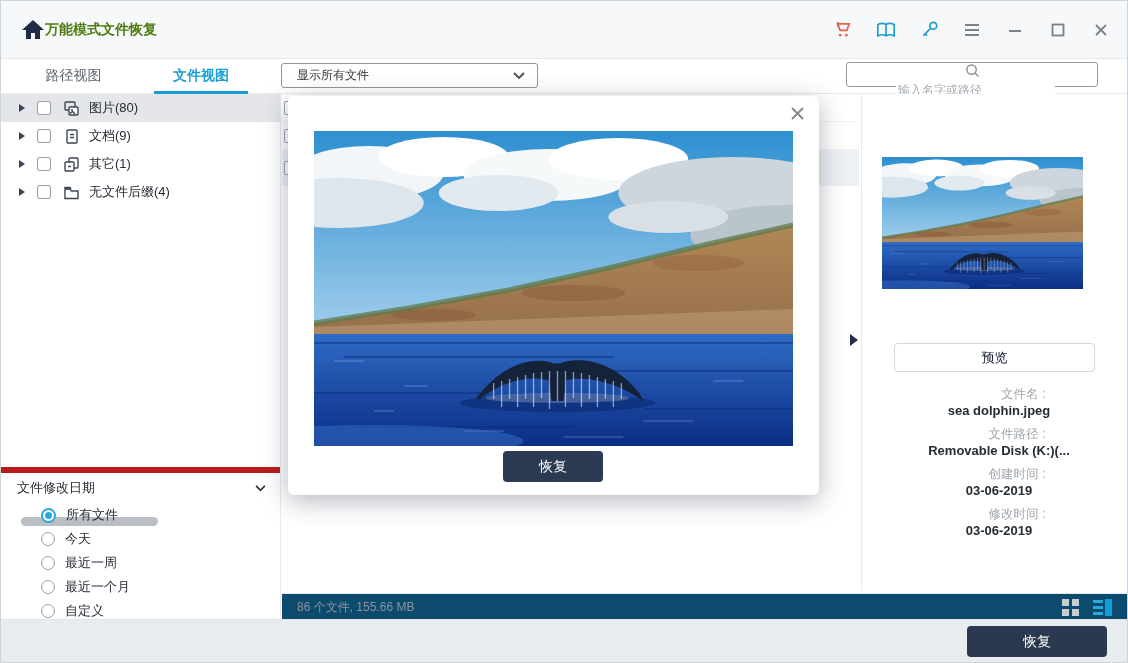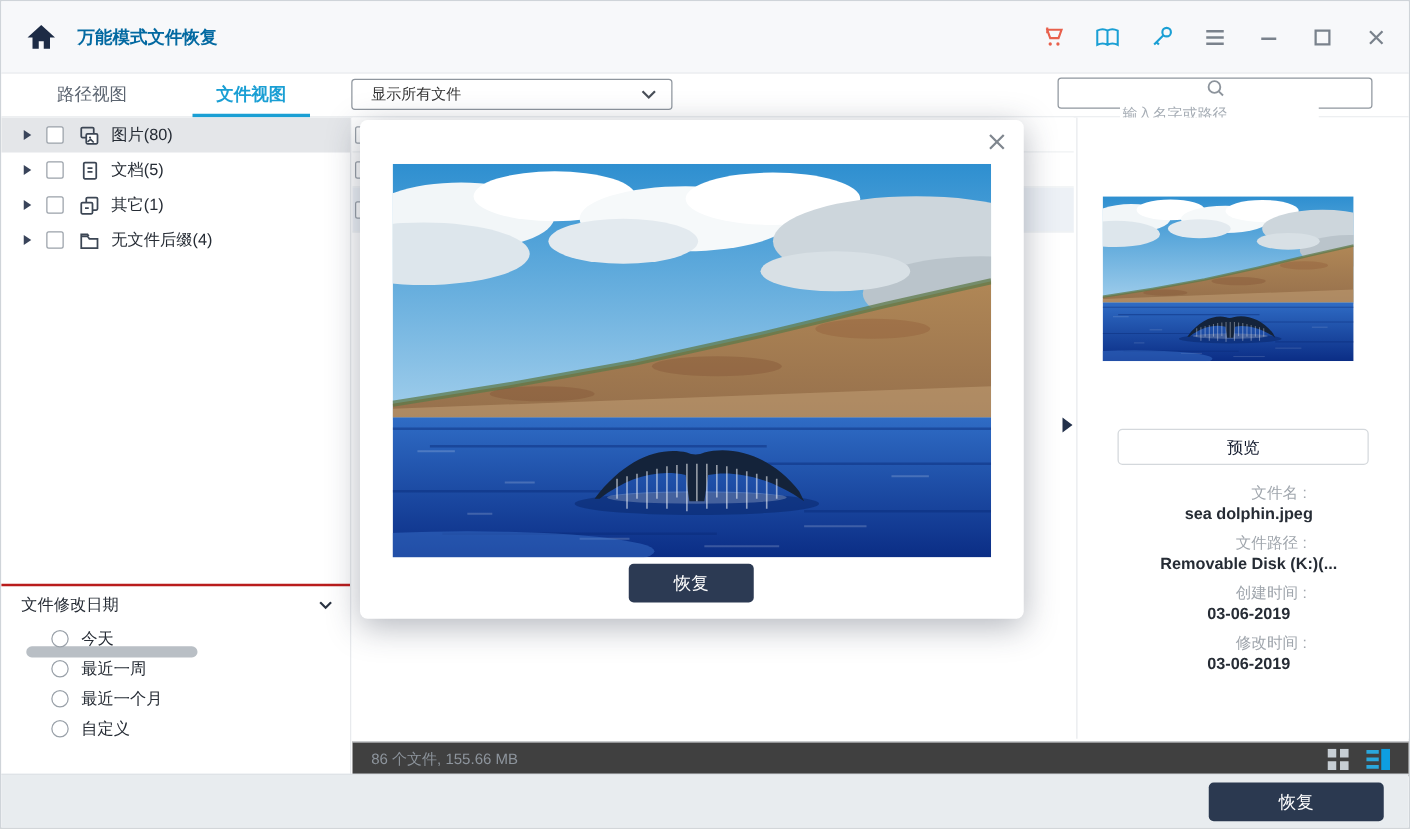--- a/index.html
+++ b/index.html
@@ -5,21 +5,21 @@
   html,body{margin:0;padding:0;background:#9aa0a6;}
   *{box-sizing:border-box;}
   .window{
     position:relative;width:1128px;height:663px;background:#fff;overflow:hidden;
     font-family:"Liberation Sans",sans-serif;border:1px solid #cfd4d9;
   }
   
   .titlebar{position:absolute;left:0;top:0;right:0;height:58px;background:#f7f8fa;
     border-bottom:1px solid #e6e8eb;display:flex;align-items:center;}
   .home-btn{margin-left:20px;display:flex;cursor:pointer;}
-  .app-title{margin-left:17px;font-size:14px;font-weight:bold;color:#0369a1;}
+  .app-title{font-size:14px;font-weight:bold;color:#4d7c0f;}
   .win-icons{margin-left:auto;display:flex;align-items:center;gap:23px;padding-right:16px;}
   .win-icons .ico{display:flex;align-items:center;justify-content:center;width:20px;height:20px;cursor:pointer;}
   
   .toolbar{position:absolute;left:0;top:58px;right:0;height:35px;background:#fff;border-bottom:1px solid #e8eaed;}
   .tab{position:absolute;top:0;height:35px;line-height:33px;font-size:14px;color:#5b6470;text-align:center;cursor:pointer;}
   .tab-path{left:0;width:145px;}
   .tab-file{left:145px;width:110px;color:#1a9fd4;font-weight:bold;}
   .tab-file::after{content:"";position:absolute;left:8px;right:8px;bottom:0;height:3px;background:#1a9fd4;}
   .dropdown{position:absolute;left:280px;top:4px;width:257px;height:25px;border:1px solid #8f969e;border-radius:3px;
     background:#fff;display:flex;align-items:center;font-size:12px;color:#333;padding:0 12px 0 15px;cursor:pointer;}
@@ -31,34 +31,34 @@
   
   .sidebar{position:absolute;left:0;top:93px;width:280px;bottom:43px;background:#fff;border-right:1px solid #e8eaed;}
   .tree-row{height:28px;display:flex;align-items:center;font-size:13px;color:#262c35;cursor:pointer;}
   .tree-row.active{background:#e4e6e9;}
   .caret{margin-left:18px;width:0;height:0;border-left:6px solid #39445a;border-top:4px solid transparent;border-bottom:4px solid transparent;}
   .cb{width:14px;height:14px;border:1px solid #9aa1a9;border-radius:2px;background:#fff;margin-left:12px;flex:none;}
   .ticon{margin-left:12px;display:flex;flex:none;}
   .tlabel{margin-left:9px;white-space:nowrap;}
   .hscroll{position:absolute;top:360px;left:0;width:100%;height:10px;}
   .hscroll .thumb{width:137px;height:9px;background:#b9bfc5;border-radius:5px;cursor:pointer;}
-  .date-section{position:absolute;top:373px;left:0;right:0;border-top:2px solid #b91c1c;}
+  .date-section{position:absolute;top:373px;left:0;right:0;border-top:6px solid #b91c1c;}
   .date-head{display:flex;align-items:center;height:30px;padding:0 14px 0 16px;font-size:13px;color:#262c35;}
   .date-head .chev{margin-left:auto;display:flex;cursor:pointer;}
   .radio-row{display:flex;align-items:center;height:24px;margin-left:30px;font-size:13px;color:#262c35;cursor:pointer;}
   .radio{width:14px;height:14px;border:1px solid #9aa1a9;border-radius:50%;background:#fff;flex:none;display:flex;align-items:center;justify-content:center;}
   .radio.sel{border:2px solid #2aa7dc;width:15px;height:15px;}
   .radio.sel::after{content:"";width:7px;height:7px;border-radius:50%;background:#2aa7dc;}
   .radio-row span{margin-left:10px;}
   
   .main{position:absolute;left:281px;top:93px;right:268px;bottom:71px;background:#fff;}
   .frow{height:28px;border-bottom:1px solid #f0f2f4;display:flex;align-items:center;}
   .frow .cb{margin-left:2px;}
   .frow.hl{height:36px;background:#edf1f6;}
-  .statusline{position:absolute;left:281px;right:0;top:592px;height:28px;background:#404040;border-top:1px solid #e8eaed;
+  .statusline{position:absolute;left:281px;right:0;top:592px;height:28px;background:#0c4a6e;border-top:1px solid #e8eaed;
     display:flex;align-items:center;}
   .statusline .summary{margin-left:15px;font-size:12px;color:#8d949c;}
   .view-icons{margin-left:auto;display:flex;align-items:center;gap:14px;padding-right:14px;}
   .view-icons .ico{display:flex;cursor:pointer;}
   
   .preview{position:absolute;left:860px;top:93px;width:268px;bottom:71px;background:#fff;border-left:1px solid #e8eaed;}
   .collapse-arrow{position:absolute;left:-12px;top:240px;width:0;height:0;cursor:pointer;
     border-left:8px solid #22304a;border-top:6px solid transparent;border-bottom:6px solid transparent;}
   .thumb{position:absolute;left:20px;top:63px;width:201px;height:132px;}
   .preview-btn{position:absolute;left:32px;top:249px;width:201px;height:29px;border:1px solid #d4d8dc;border-radius:4px;
@@ -226,21 +226,21 @@
     </div>
     <div class="tree-row">
       <span class="caret"></span>
       <span class="cb"></span>
       <span class="ticon">
         <svg width="17" height="17" viewBox="0 0 17 17" fill="none" stroke="#3c4654" stroke-width="1.4">
           <rect x="4" y="2" width="10" height="13" rx="1" fill="#fff"></rect>
             <path d="M7,6.5 h4 M7,9.5 h4"></path>
         </svg>
       </span>
-      <span class="tlabel">文档(5)</span>
+      <span class="tlabel">文档(9)</span>
     </div>
     <div class="tree-row">
       <span class="caret"></span>
       <span class="cb"></span>
       <span class="ticon">
         <svg width="17" height="17" viewBox="0 0 17 17" fill="none" stroke="#3c4654" stroke-width="1.4">
           <rect x="6" y="2" width="9" height="10" rx="1"></rect>
             <rect x="2" y="6" width="9" height="9" rx="1" fill="#fff"></rect>
             <path d="M5,10.5 h3"></path>
         </svg>
@@ -263,20 +263,24 @@
       </div>
 
     <div class="date-section">
       <div class="date-head">
         <span>文件修改日期</span>
         <span class="chev">
           <svg width="11" height="7" viewBox="0 0 12 8" fill="none" stroke="#2a3342" stroke-width="2">
               <path d="M1,1 L6,6 L11,1"></path>
             </svg>
         </span>
+      </div>
+      <div class="radio-row">
+        <span class="radio sel"></span>
+        <span>所有文件</span>
       </div>
       <div class="radio-row">
         <span class="radio"></span>
         <span>今天</span>
       </div>
       <div class="radio-row">
         <span class="radio"></span>
         <span>最近一周</span>
       </div>
       <div class="radio-row">

